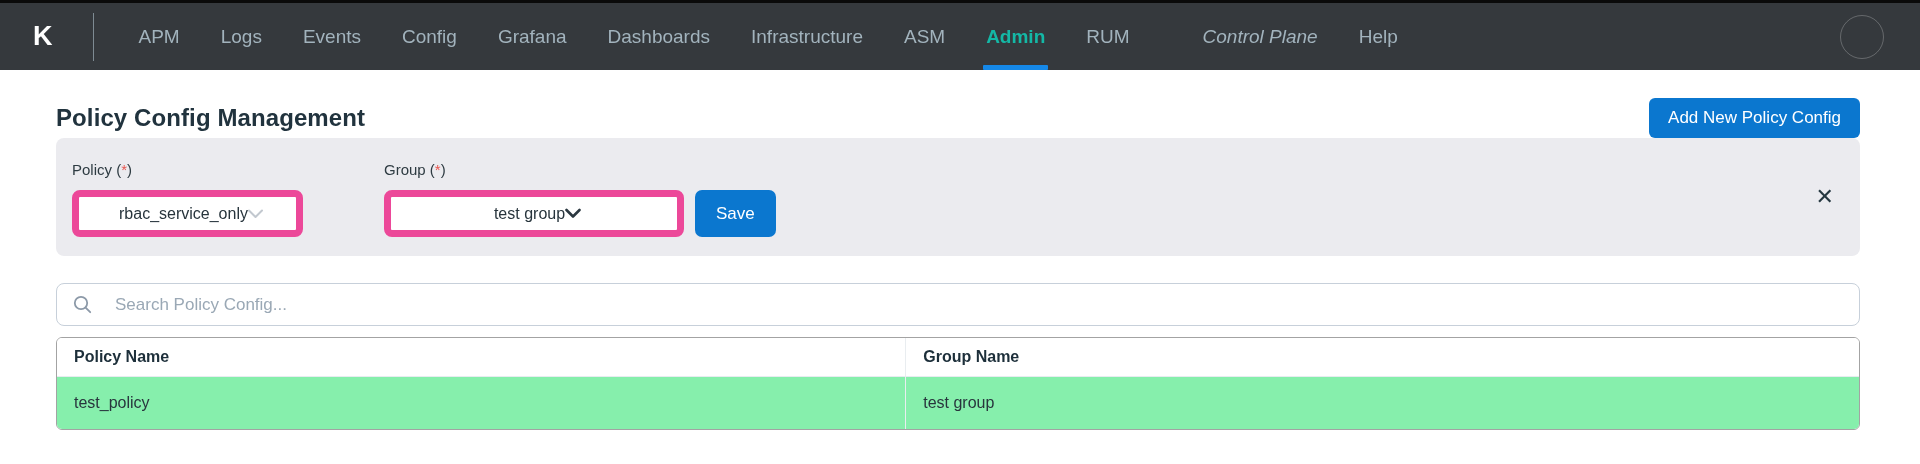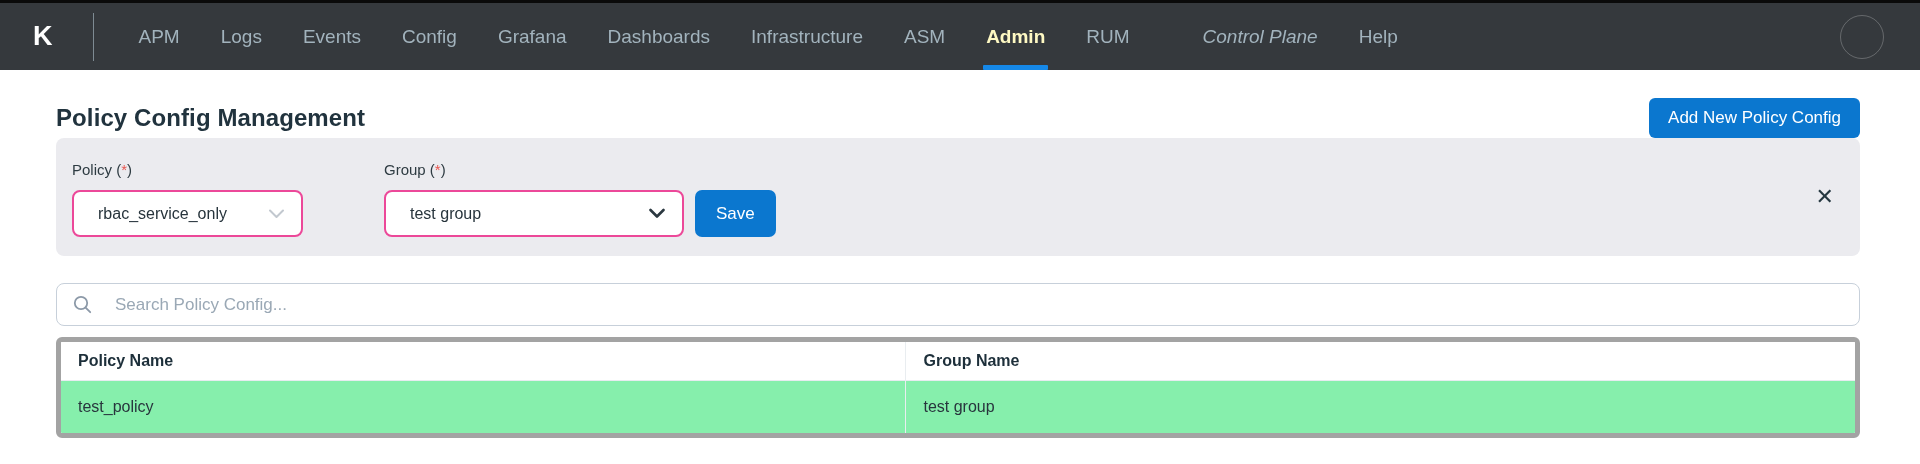--- a/index.html
+++ b/index.html
@@ -7,21 +7,21 @@
     font-family:"Liberation Sans","DejaVu Sans",sans-serif; overflow:hidden; }
 
   
   .navbar { position:relative; height:70px; background:#35393d; border-top:3px solid #0a0a0a;
     display:flex; align-items:center; padding:0 36px 0 33px; }
   .nav-logo { color:#ffffff; font-weight:700; font-size:27px; line-height:1; cursor:pointer; }
   .nav-divider { width:1px; height:48px; background:rgba(186,208,218,.55); margin:0 45px 0 40px; }
   .nav-items { display:flex; align-items:stretch; gap:41px; height:100%; }
   .nav-item { display:flex; align-items:center; height:100%; position:relative;
     color:#a2b3bd; font-size:19px; font-weight:500; cursor:pointer; white-space:nowrap; }
-  .nav-item.active { color:#fef9c3; font-weight:700; }
+  .nav-item.active { color:#14b8a6; font-weight:700; }
   .nav-underline { position:absolute; left:-3px; right:-3px; bottom:0; height:5px;
     background:#1588e8; border-radius:1px; }
   .nav-item.cp { margin-left:32px;font-style:italic; }
   .nav-avatar { margin-left:auto; width:44px; height:44px; border-radius:50%;
     border:1px solid rgba(255,255,255,.24); cursor:pointer; }
 
   
   .main { padding:28px 60px 0 56px;border-radius:17px; }
   .header-row { display:flex; justify-content:space-between; align-items:center; height:40px; }
   .page-title { font-size:24px; font-weight:700; color:#21333e; letter-spacing:.1px; }
@@ -31,38 +31,38 @@
 
   
   .panel { background:#ebebef; border-radius:8px; height:118px;
     position:relative; padding:23px 16px 16px; }
   .form-row { display:flex; align-items:flex-end; }
   .field { display:flex; flex-direction:column; }
   .field-policy { width:231px; margin-right:81px; }
   .field-group { width:300px; }
   .field-label { font-size:15px; color:#2e3b42; margin-bottom:12px; }
   .req-star { color:#e8554f; }
-  .select-box { height:47px; background:#ffffff; border:2px solid #ec4899; border-radius:8px;
-    display:flex; align-items:center; justify-content:space-between;
+  .select-box { height:47px; background:#ffffff; border:7px solid #ec4899; border-radius:8px;
+    display:flex; align-items:center; justify-content:center;
     padding:0 17px 0 24px; font-size:16px; color:#27343c; cursor:pointer; }
   .chev { flex:none; }
   .btn-save { height:47px; padding:0 21px; margin-left:11px; border-radius:7px; }
   .panel-close { position:absolute; right:26px; top:50%; transform:translateY(-50%);
     font-size:22px; color:#253740; cursor:pointer; line-height:1; }
 
   
   .search-bar { margin-top:27px; height:43px; border:1px solid #c7d0da; border-radius:8px;
     display:flex; align-items:center; padding:8px 16px; gap:23px; background:#fff; }
   .search-bar svg { flex:none; }
   .search-input { flex:1; border:none; outline:none; font-family:inherit; font-size:17px;
     color:#2b3840; background:transparent; }
   .search-input::placeholder { color:#9aa8b5; }
 
   
-  .table-wrap { margin-top:11px; border:5px solid #a3a3a3; border-radius:6px; overflow:hidden; }
+  .table-wrap { margin-top:11px; border:1px solid #a3a3a3; border-radius:6px; overflow:hidden; }
   table { width:100%; border-collapse:collapse; font-size:16px; }
   th { text-align:left; font-weight:700; color:#1d2f3a; height:38px; padding:0 17px;
     border-bottom:1px solid #e8ecf0; background:#ffffff; }
   td { height:53px; padding:0 17px; color:#28353d; background:#86efac; }
   th:first-child, td:first-child { width:47.1%; border-right:1px solid #e9edf0; }
 </style>
 </head>
 <body>
 
 <div class="navbar">

